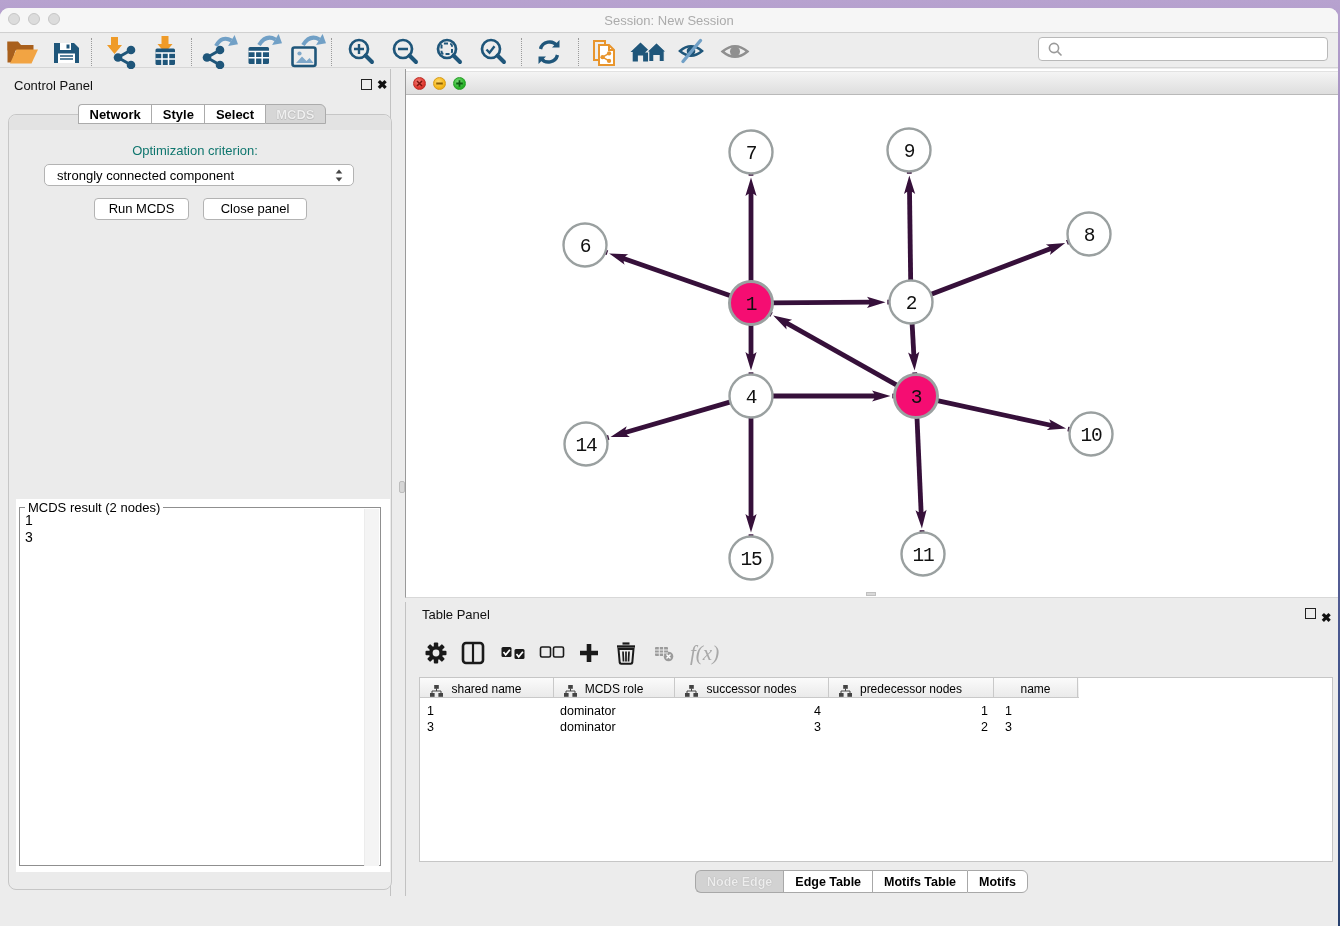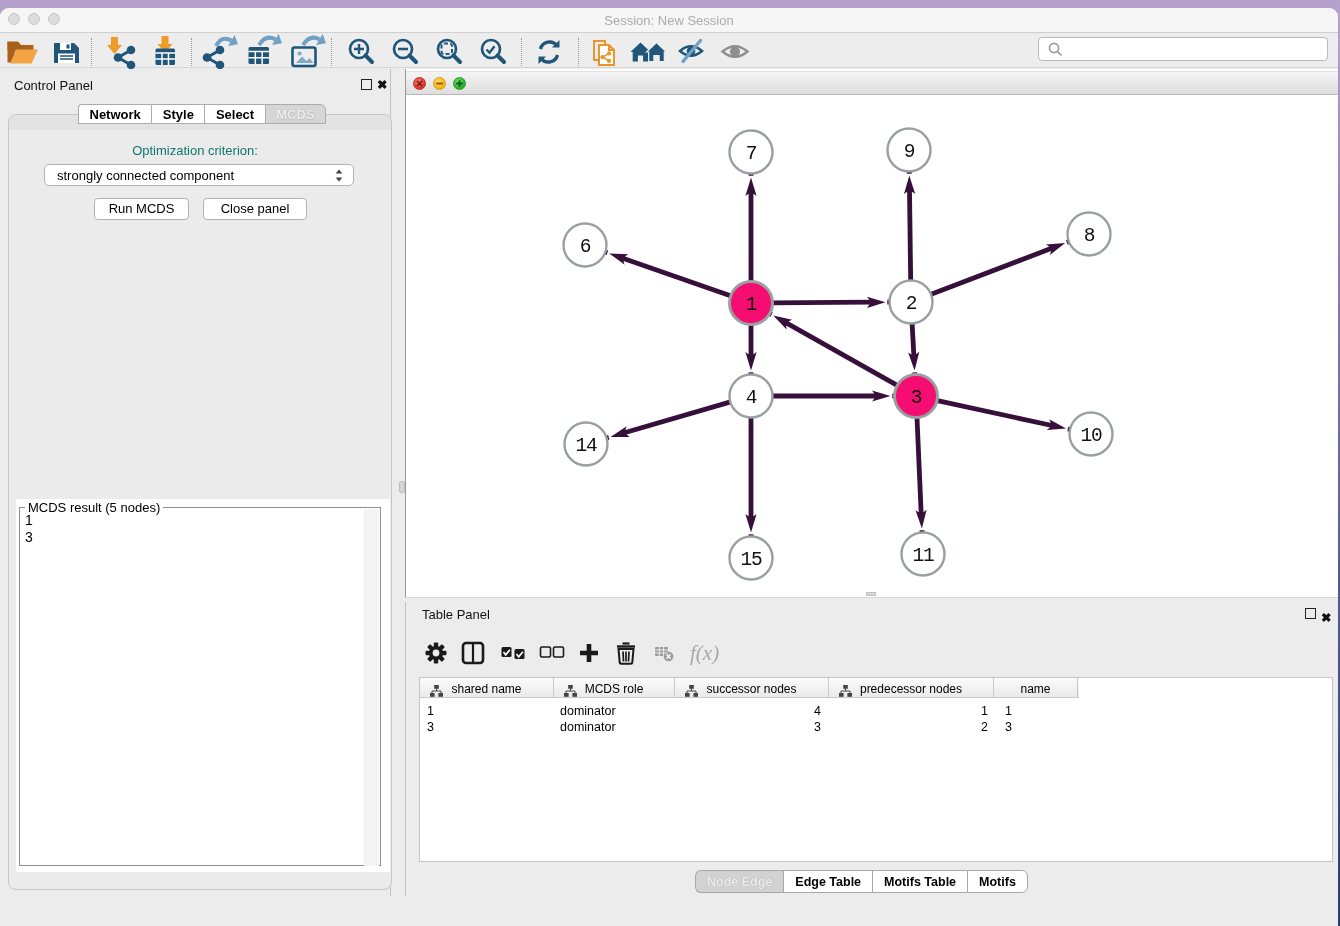--- a/index.html
+++ b/index.html
@@ -248,21 +248,21 @@
       </div>
     <div id="optlabel">Optimization criterion:</div>
     <div id="combo">strongly connected component<svg width="8" height="13" style="position:absolute;right:10px;top:4px">
           <path d="M4 0.5 L7.3 4.5 H0.7 Z" fill="#444"></path>
           <path d="M4 12.5 L7.3 8.5 H0.7 Z" fill="#444"></path>
         </svg></div>
     <div class="btn" style="left:94px; width:95px;">Run MCDS</div>
     <div class="btn" style="left:203px; width:104px;">Close panel</div>
     <div id="result">
       <div id="fieldset">
-        <div id="fslabel">MCDS result (5 nodes)</div>
+        <div id="fslabel">MCDS result (2 nodes)</div>
         <div id="fsscroll"></div>
         <div id="fsitems">1<br>3</div>
       </div>
     </div>
   </div>
 
   <div style="position:absolute;left:399px;top:473px;width:6px;height:12px;background:#d6d6d6;border:1px solid #bdbdbd;border-radius:2px;"></div>
 
   <div id="net">
     <div id="nettitle">

